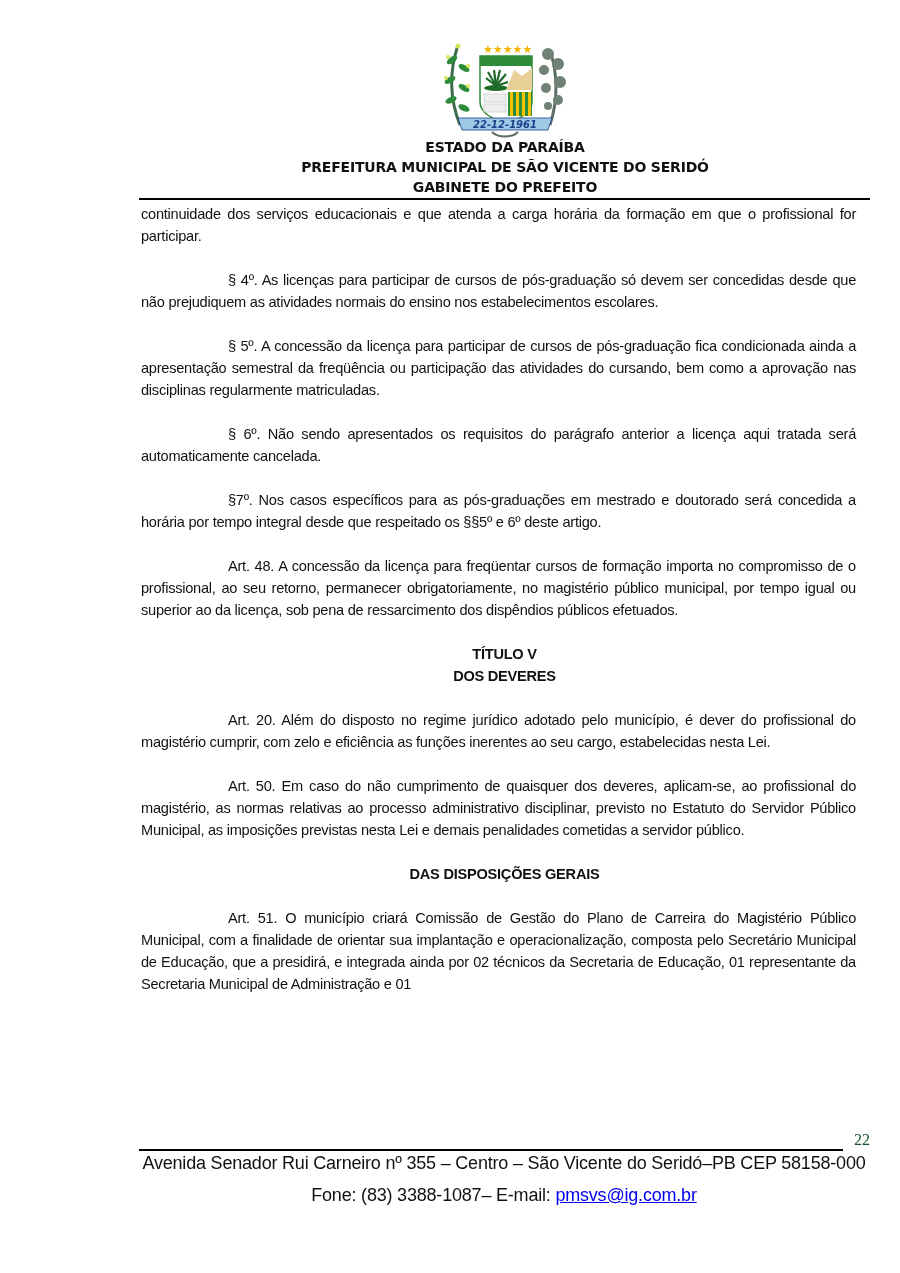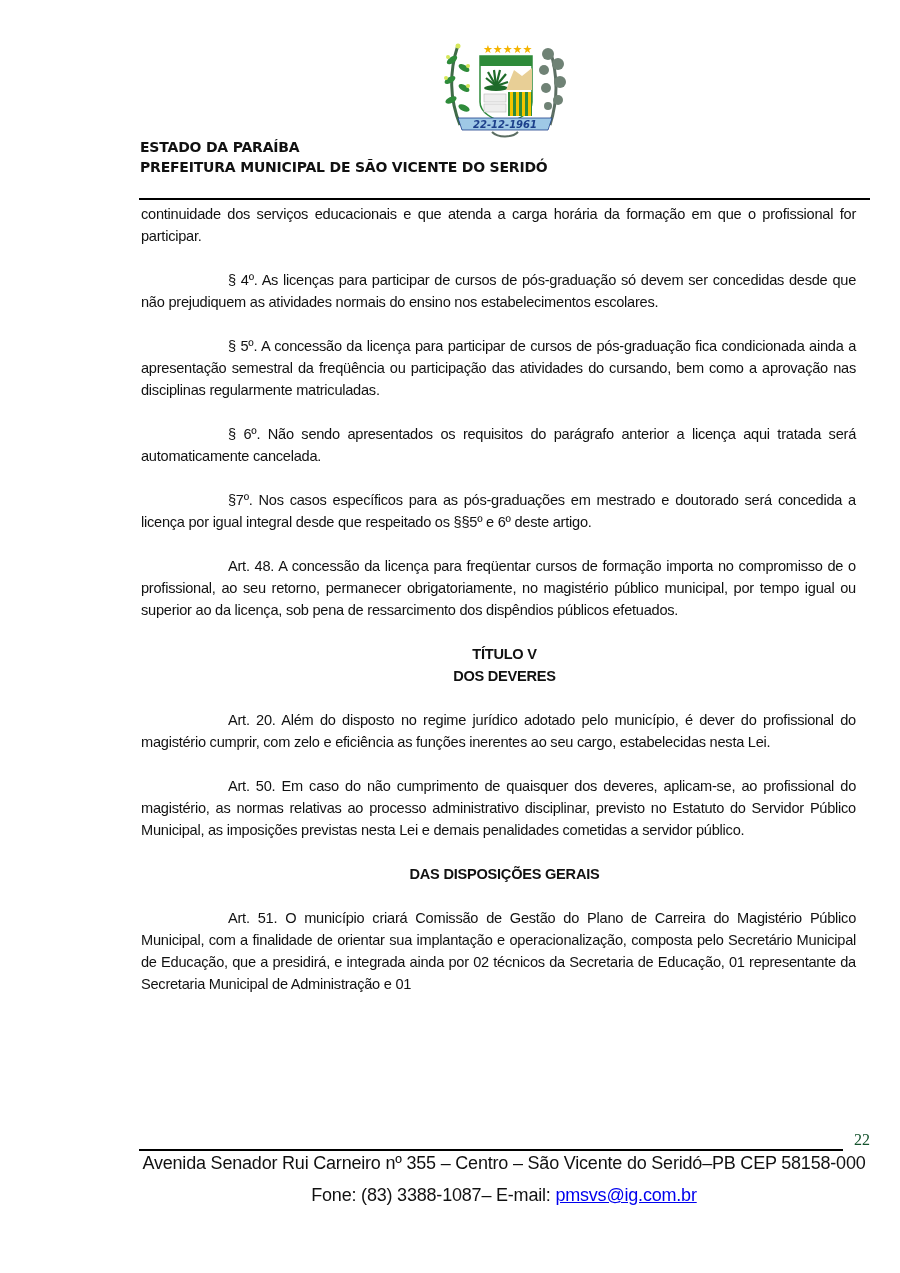--- a/index.html
+++ b/index.html
@@ -2,21 +2,21 @@
 <html><head>
   <meta charset="utf-8">
   <style>
     html, body { margin: 0; padding: 0; background: #ffffff; }
     body { width: 900px; height: 1273px; position: relative; overflow: hidden; }
     .page { position: absolute; left: 0; top: 0; width: 900px; height: 1273px; background: #fff; }
 
     
     .logo { position: absolute; left: 440px; top: 40px; width: 130px; height: 100px; }
     .head-text {
-      position: absolute; left: 140px; width: 730px; text-align: left;
+      position: absolute; left: 140px; width: 730px; text-align: center;
       font-family: "DejaVu Sans", sans-serif; font-weight: bold; color: #111;
       font-size: 14px; letter-spacing: -0.2px;
     }
     .h1 { top: 139px; }
     .h2 { top: 159px; }
     .h3 { top: 179px; }
     .top-rule { position: absolute; left: 139px; top: 198px; width: 731px; height: 2px; background: #000; }
 
     
     .body {
@@ -110,28 +110,29 @@
     <rect x="44" y="54" width="22" height="8" fill="#eeeeee" stroke="#bbbbbb" stroke-width="0.6"></rect>
     <rect x="44" y="64" width="22" height="8" fill="#eeeeee" stroke="#bbbbbb" stroke-width="0.6"></rect>
 
     <path d="M18 78 H112 L108 90 H22 Z" fill="#9fc9e6" stroke="#1c3f8a" stroke-width="0.8"></path>
     <text x="65" y="88" text-anchor="middle" font-size="10" font-weight="bold" font-style="italic" fill="#1c3f8a" font-family="DejaVu Sans, sans-serif">22-12-1961</text>
     <path d="M52 92 C58 98, 72 98, 78 92" stroke="#5c6e63" stroke-width="2" fill="none"></path>
   </svg>
 
   <div class="head-text h1">ESTADO DA PARAÍBA</div>
   <div class="head-text h2">PREFEITURA MUNICIPAL DE SÃO VICENTE DO SERIDÓ</div>
+  <div class="head-text h3">GABINETE DO PREFEITO</div>
   <div class="top-rule"></div>
 
   <div class="body">
     <p class="para">continuidade dos serviços educacionais e que atenda a carga horária da formação em que o profissional for participar.</p>
     <p class="para indent">§ 4º. As licenças para participar de cursos de pós-graduação só devem ser concedidas desde que não prejudiquem as atividades normais do ensino nos estabelecimentos escolares.</p>
     <p class="para indent">§ 5º. A concessão da licença para participar de cursos de pós-graduação fica condicionada ainda a apresentação semestral da freqüência ou participação das atividades do cursando, bem como a aprovação nas disciplinas regularmente matriculadas.</p>
     <p class="para indent">§ 6º. Não sendo apresentados os requisitos do parágrafo anterior a licença aqui tratada será automaticamente cancelada.</p>
-    <p class="para indent">§7º. Nos casos específicos para as pós-graduações em mestrado e doutorado será concedida a licença por igual integral desde que respeitado os §§5º e 6º deste artigo.</p>
+    <p class="para indent">§7º. Nos casos específicos para as pós-graduações em mestrado e doutorado será concedida a horária por tempo integral desde que respeitado os §§5º e 6º deste artigo.</p>
     <p class="para indent">Art. 48. A concessão da licença para freqüentar cursos de formação importa no compromisso de o profissional, ao seu retorno, permanecer obrigatoriamente, no magistério público municipal, por tempo igual ou superior ao da licença, sob pena de ressarcimento dos dispêndios públicos efetuados.</p>
 
     <div class="title-block">
       <div>TÍTULO V</div>
       <div>DOS DEVERES</div>
     </div>
 
     <p class="para indent">Art. 20. Além do disposto no regime jurídico adotado pelo município, é dever do profissional do magistério cumprir, com zelo e eficiência as funções inerentes ao seu cargo, estabelecidas nesta Lei.</p>
     <p class="para indent">Art. 50. Em caso do não cumprimento de quaisquer dos deveres, aplicam-se, ao profissional do magistério, as normas relativas ao processo administrativo disciplinar, previsto no Estatuto do Servidor Público Municipal, as imposições previstas nesta Lei e demais penalidades cometidas a servidor público.</p>
 

